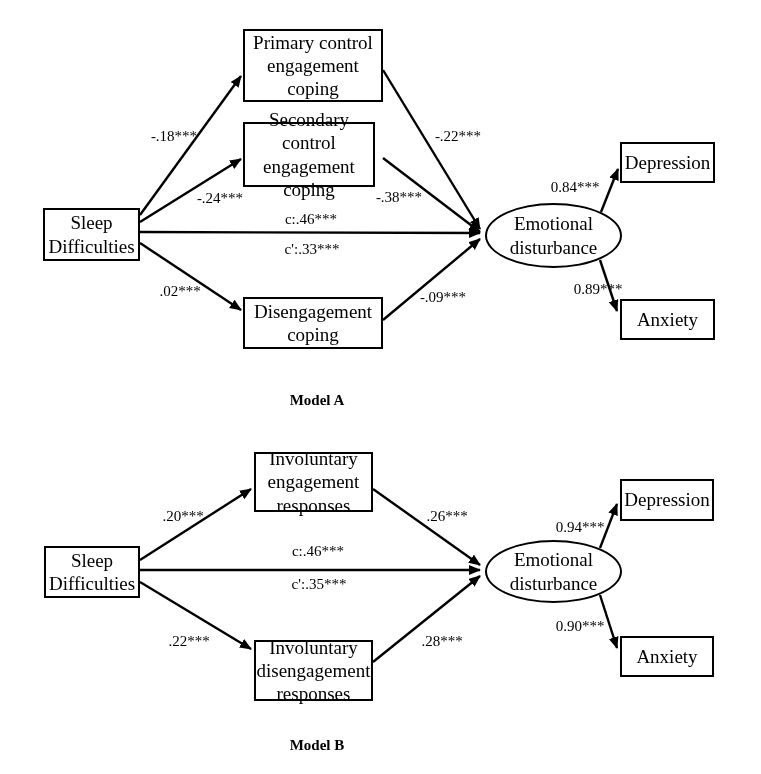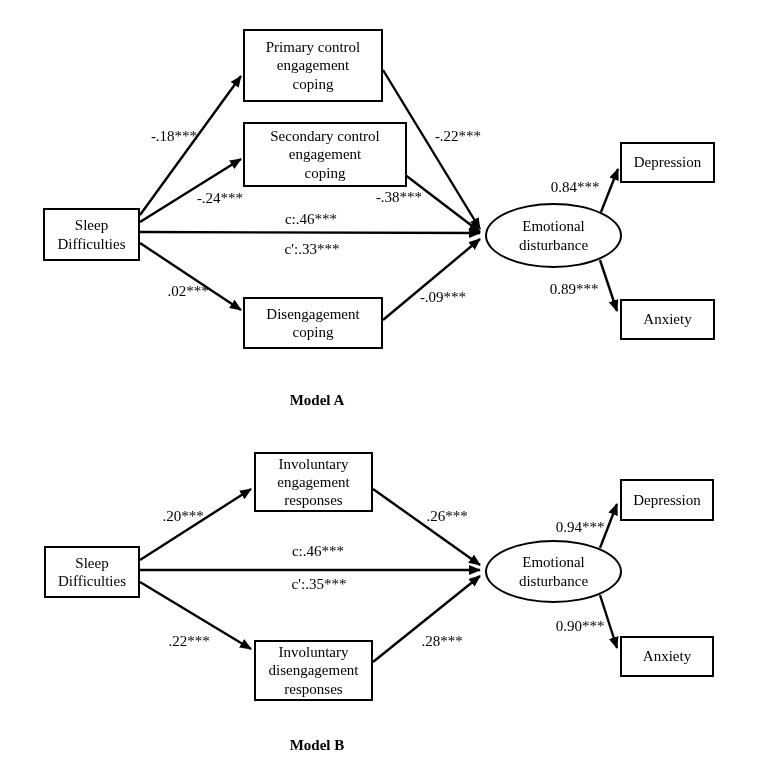--- a/index.html
+++ b/index.html
@@ -27,21 +27,21 @@
   .node {
     position: absolute;
     box-sizing: border-box;
     border: 2.5px solid #000000;
     background: #ffffff;
     display: flex;
     align-items: center;
     justify-content: center;
     text-align: center;
     white-space: pre-line;
-    font-size: 15px;
+    font-size: 19px;
     line-height: 1.22;
     z-index: 2;
   }
   .node.ellipse { border-radius: 50%; font-family: Liberation Serif, serif; }
   .plabel {
     position: absolute;
     transform: translate(-50%, -50%);
     font-size: 15px;
     white-space: nowrap;
     z-index: 3;
@@ -87,44 +87,44 @@
     <line x1="600" y1="595" x2="617" y2="648" marker-end="url(#arrowhead)"></line>
   </svg>
 
   <div class="node" style="left:43px;top:208px;width:97px;height:53px">Sleep
 Difficulties</div>
 
   <div class="node" style="left:243px;top:29px;width:140px;height:73px">Primary control
 engagement
 coping</div>
 
-  <div class="node" style="left:243px;top:122px;width:164px;height:65px">Secondary control
+  <div class="node" style="left:243px;top:122px;width:132px;height:65px">Secondary control
 engagement
 coping</div>
 
   <div class="node" style="left:243px;top:297px;width:140px;height:52px">Disengagement
 coping</div>
 
   <div class="node ellipse" style="left:485px;top:203px;width:137px;height:65px">Emotional
 disturbance</div>
 
   <div class="node" style="left:620px;top:142px;width:95px;height:41px">Depression</div>
 
   <div class="node" style="left:620px;top:299px;width:95px;height:41px">Anxiety</div>
 
   <div class="plabel" style="left:174px;top:136px">-.18***</div>
   <div class="plabel" style="left:220px;top:198px">-.24***</div>
   <div class="plabel" style="left:311px;top:219px">c:.46***</div>
   <div class="plabel" style="left:312px;top:249px">c':.33***</div>
-  <div class="plabel" style="left:188px;top:291px">.02***</div>
+  <div class="plabel" style="left:180px;top:291px">.02***</div>
   <div class="plabel" style="left:458px;top:136px">-.22***</div>
   <div class="plabel" style="left:399px;top:197px">-.38***</div>
   <div class="plabel" style="left:443px;top:297px">-.09***</div>
   <div class="plabel" style="left:575px;top:187px">0.84***</div>
-  <div class="plabel" style="left:574px;top:289px">0.89***</div>
+  <div class="plabel" style="left:598px;top:289px">0.89***</div>
 
   <div class="caption" style="left:317px;top:400px">Model A</div>
 
   <div class="node" style="left:44px;top:546px;width:96px;height:52px">Sleep
 Difficulties</div>
 
   <div class="node" style="left:254px;top:452px;width:119px;height:60px">Involuntary
 engagement
 responses</div>
 

